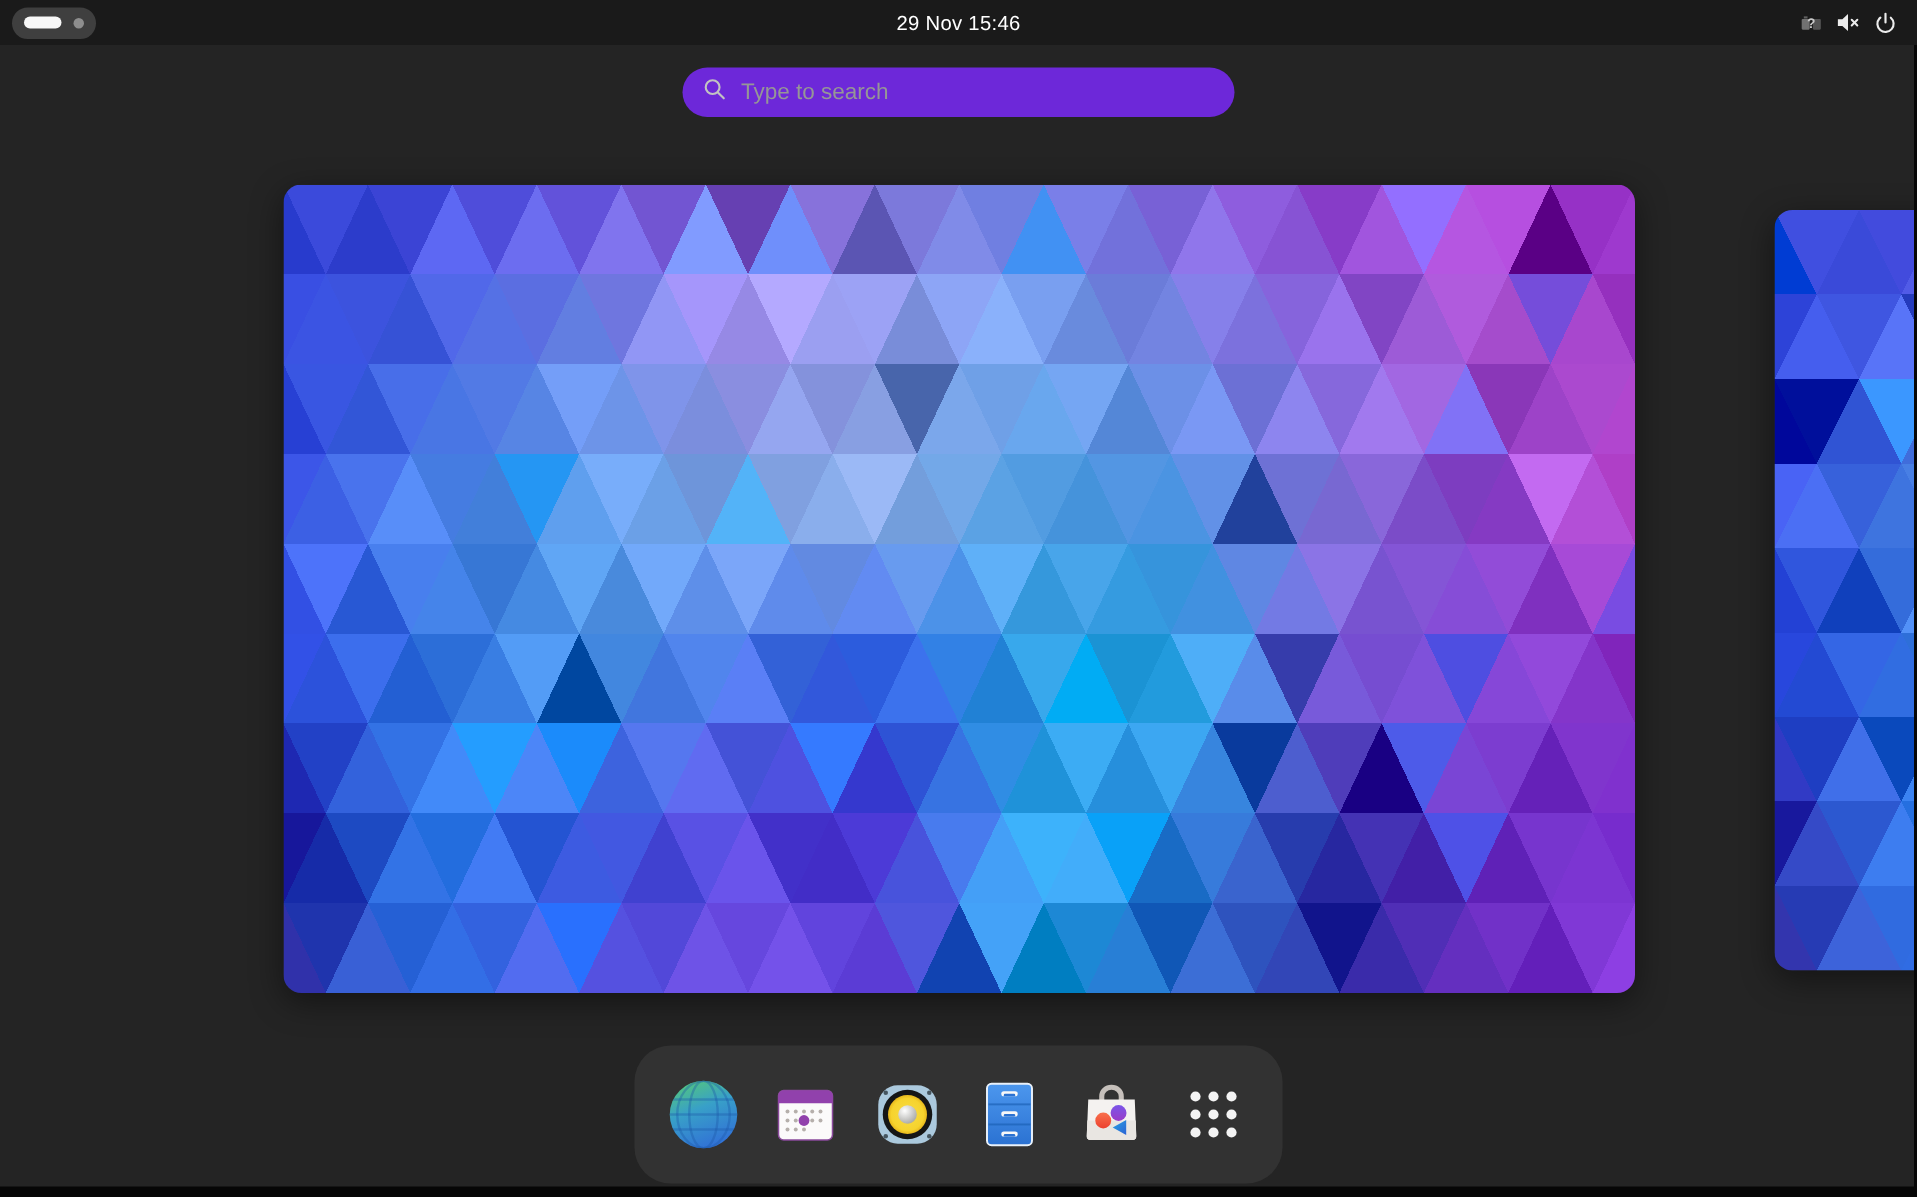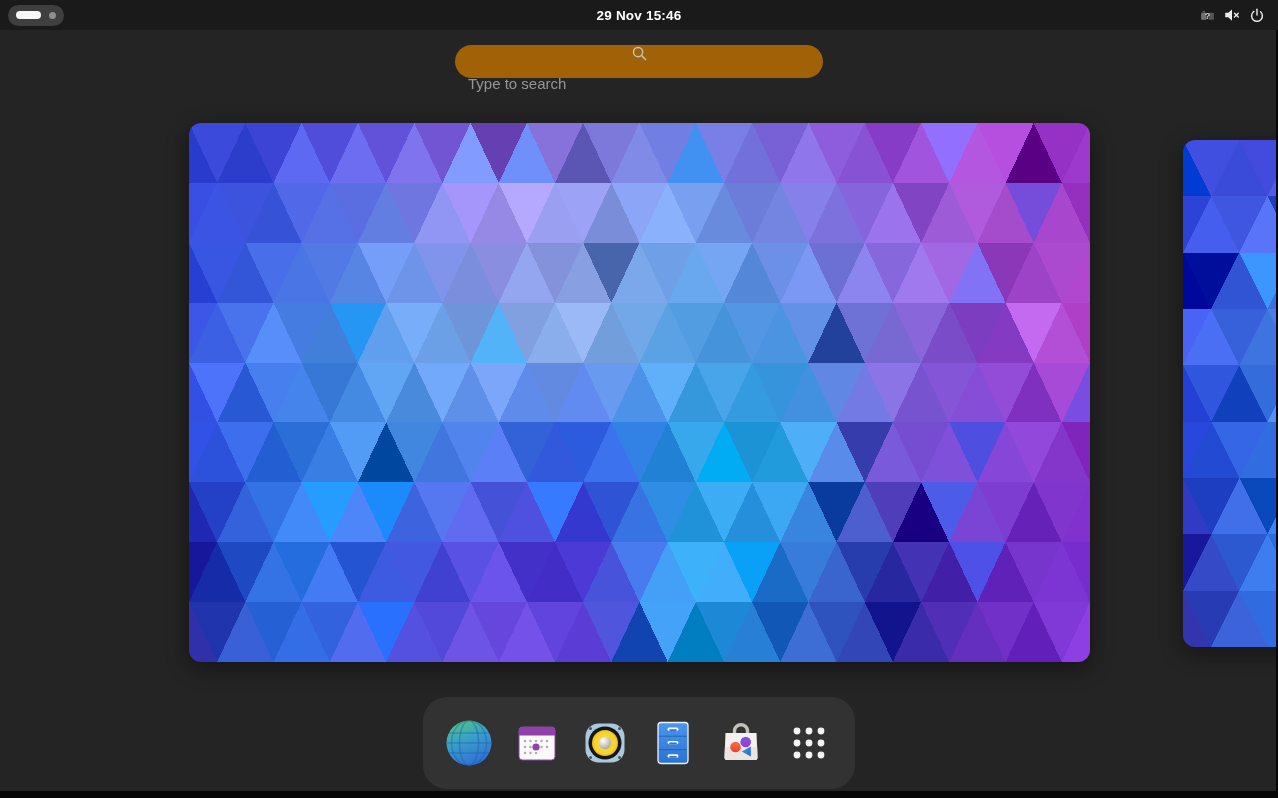--- a/index.html
+++ b/index.html
@@ -7,29 +7,29 @@
   body { background:#242424; font-family:"Liberation Sans", sans-serif; position:relative; }
 
   
   .topbar { position:absolute; left:0; top:0; width:1278px; height:30px; background:#1a1a1a;
             display:flex; align-items:center; justify-content:space-between; z-index:10; }
   .ws-pill { margin-left:8px; height:21px; width:56px; background:#3f3f3f; border-radius:11px;
              display:flex; align-items:center; padding:0 8px; gap:8px; cursor:pointer; }
   .ws-active { width:25px; height:8px; background:#f8f8f8; border-radius:4px; }
   .ws-dot { width:7px; height:7px; background:#8e8e8e; border-radius:50%; }
   .clock { position:absolute; left:50%; top:0; transform:translateX(-50%); height:30px;
-           display:flex; align-items:center; color:#ffffff; font-size:13.5px; font-weight:700;
+           display:flex; align-items:center; color:#ffffff; font-size:13.5px; font-weight:400;
            letter-spacing:.2px; cursor:pointer; }
   .status { margin-right:8px; display:flex; align-items:center; gap:7px; height:30px; padding:0 4px; cursor:pointer; }
   .status svg { display:block; }
 
   
   .search { position:absolute; left:50%; top:45px; transform:translateX(-50%);
-            width:368px; height:33px; background:#a16207; border-radius:17px;
-            display:flex; align-items:center; padding:0 13px; gap:9px;flex-direction:column; }
+            width:368px; height:33px; background:#6d28d9; border-radius:17px;
+            display:flex; align-items:center; padding:0 13px; gap:9px; }
   .search input { background:transparent; border:none; outline:none; color:#e8e8e8;
                   font-size:15px; width:100%; font-family:"Liberation Sans", sans-serif; }
   .search input::placeholder { color:#969696; }
 
   
   .preview { position:absolute; border-radius:12px; overflow:hidden;
              box-shadow:0 6px 22px rgba(0,0,0,.45); cursor:pointer; }
   .preview-main { left:189px; top:123px; width:901px; height:539px; }
   .preview-next { left:1183px; top:140px; width:901px; height:507px; }
   .preview svg { display:block; width:100%; height:100%; }

